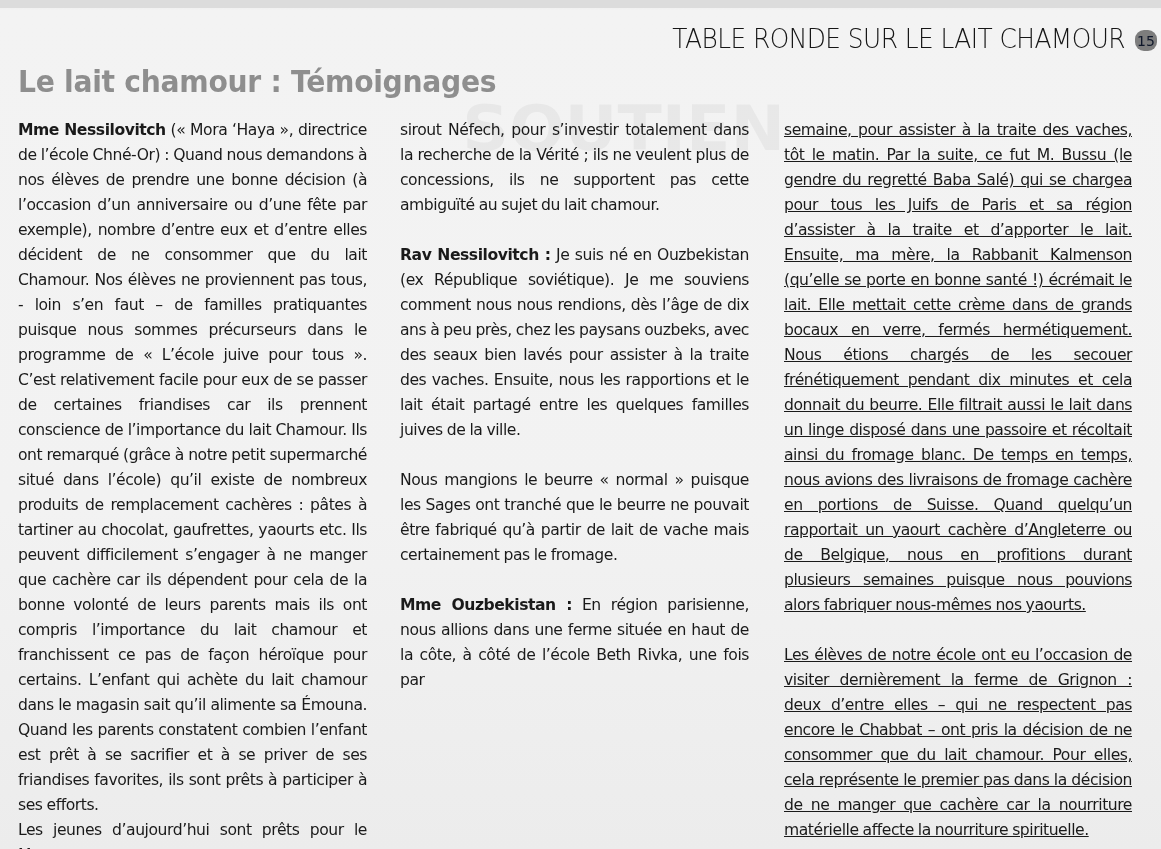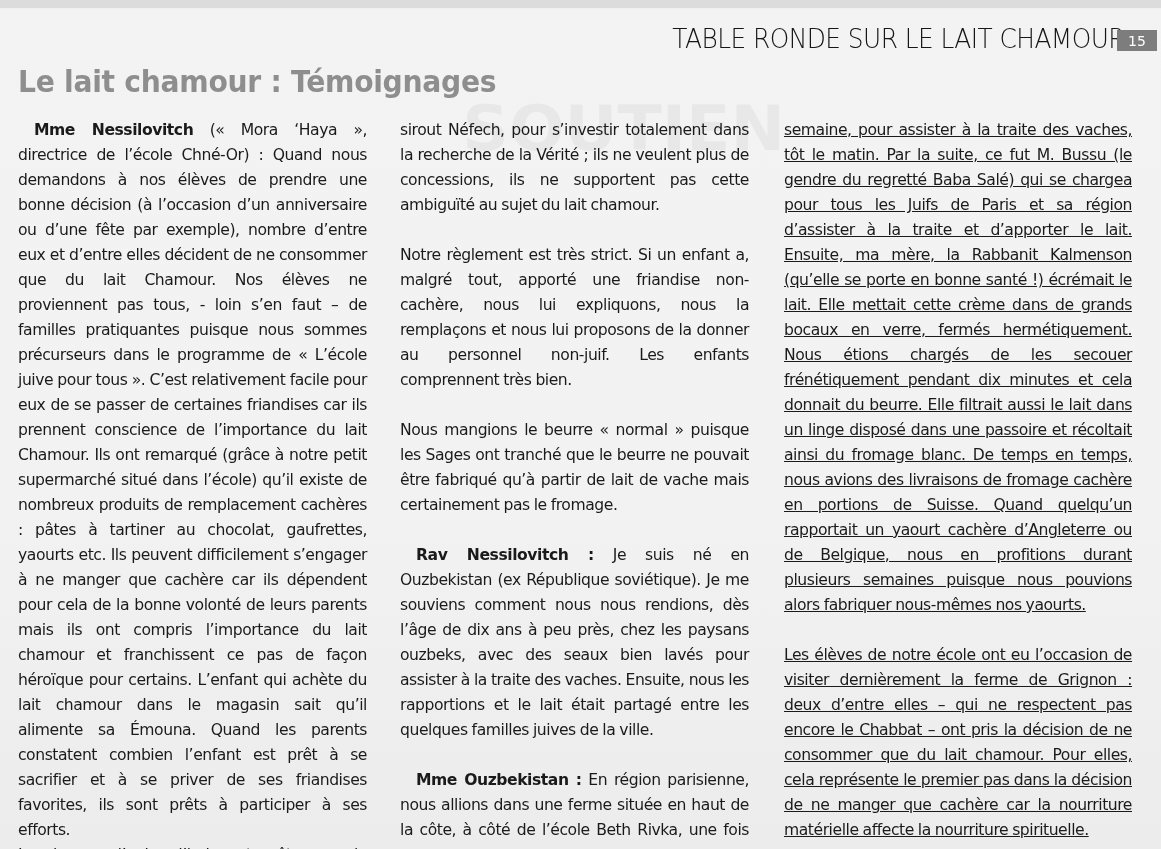--- a/index.html
+++ b/index.html
@@ -16,24 +16,24 @@
     }
     .topstrip { position: absolute; left: 0; top: 0; width: 1161px; height: 8px; background: #dcdcdc; }
     .running-head {
       position: absolute; right: 36px; top: 23px;
       font-family: "DejaVu Sans", sans-serif; font-weight: 200;
       font-size: 27px; letter-spacing: -0.6px; color: #161616;
       transform: scaleX(0.92); transform-origin: right center;
       white-space: nowrap;
     }
     .page-num {
-      position: absolute; right: 4px; top: 30px; width: 40px; height: 21px;
-      background: #7d7d7d; color: #ffffff;
+      position: absolute; right: 4px; top: 30px; width: 22px; height: 21px;
+      background: #7d7d7d; color: #0f172a;
       font-family: "DejaVu Sans", sans-serif; font-size: 14px;
-      display: flex; align-items: center; justify-content: center;
+      display: flex; align-items: center; justify-content: center; border-radius: 9px;
     }
     .title {
       position: absolute; left: 18px; top: 64px;
       font-family: "DejaVu Sans", sans-serif; font-weight: bold;
       font-size: 30px; color: #8e8e8e; letter-spacing: -0.3px;
       transform: scaleX(0.94); transform-origin: left center;
       white-space: nowrap;
     }
     .ghost {
       position: absolute; left: 470px; top: 92px;
@@ -46,21 +46,21 @@
       font-family: "DejaVu Sans", sans-serif;
       font-size: 15.6px; line-height: 25px;
       text-align: justify; hyphens: manual;
       letter-spacing: -0.45px; word-spacing: -0.5px;
     }
     .col1 { left: 18px; }
     .col2 { left: 400px; }
     .col3 { left: 784px; width: 348px; text-decoration: underline; }
     .col p { margin: 0; }
     .col p.gap { margin-top: 25px; }
-    .speaker { font-weight: bold; margin-left: 16px; }
+    .speaker { font-weight: bold; }
   </style>
 </head>
 <body>
 
 <div class="page">
   <div class="topstrip"></div>
   <div class="ghost">SOUTIEN</div>
 
   <div class="running-head">TABLE RONDE SUR LE LAIT CHAMOUR</div>
   <div class="page-num">15</div>
@@ -74,27 +74,24 @@
     <p>
       <span>Les jeunes d’aujourd’hui sont prêts pour le Mes-</span>
     </p>
   </div>
 
   <div class="col col2">
     <p>
       <span>sirout Néfech, pour s’investir totalement dans la recherche de la Vérité ; ils ne veulent plus de concessions, ils ne supportent pas cette ambiguïté au sujet du lait chamour.</span>
     </p>
     <p class="gap">
-      <span>Notre règlement est très strict. Si un enfant a, malgré tout, apporté une friandise non-cachère, nous lui expliquons, nous la remplaçons et nous lui proposons de la donner au personnel non-juif. Les enfants comprennent très bien.</span>
+      <span class="speaker">Rav Nessilovitch :</span><span> Je suis né en Ouzbekistan (ex République soviétique). Je me souviens comment nous nous rendions, dès l’âge de dix ans à peu près, chez les paysans ouzbeks, avec des seaux bien lavés pour assister à la traite des vaches. Ensuite, nous les rapportions et le lait était partagé entre les quelques familles juives de la ville.</span>
     </p>
     <p class="gap">
       <span>Nous mangions le beurre « normal » puisque les Sages ont tranché que le beurre ne pouvait être fabriqué qu’à partir de lait de vache mais certainement pas le fromage.</span>
-    </p>
-    <p class="gap">
-      <span class="speaker">Rav Nessilovitch :</span><span> Je suis né en Ouzbekistan (ex République soviétique). Je me souviens comment nous nous rendions, dès l’âge de dix ans à peu près, chez les paysans ouzbeks, avec des seaux bien lavés pour assister à la traite des vaches. Ensuite, nous les rapportions et le lait était partagé entre les quelques familles juives de la ville.</span>
     </p>
     <p class="gap">
       <span class="speaker">Mme Ouzbekistan :</span><span> En région parisienne, nous allions dans une ferme située en haut de la côte, à côté de l’école Beth Rivka, une fois par</span>
     </p>
   </div>
 
   <div class="col col3">
     <p>
       <span>semaine, pour assister à la traite des vaches, tôt le matin. Par la suite, ce fut M. Bussu (le gendre du regretté Baba Salé) qui se chargea pour tous les Juifs de Paris et sa région d’assister à la traite et d’apporter le lait. Ensuite, ma mère, la Rabbanit Kalmenson (qu’elle se porte en bonne santé !) écrémait le lait. Elle mettait cette crème dans de grands bocaux en verre, fermés hermétiquement. Nous étions chargés de les secouer frénétiquement pendant dix minutes et cela donnait du beurre. Elle filtrait aussi le lait dans un linge disposé dans une passoire et récoltait ainsi du fromage blanc. De temps en temps, nous avions des livraisons de fromage cachère en portions de Suisse. Quand quelqu’un rapportait un yaourt cachère d’Angleterre ou de Belgique, nous en profitions durant plusieurs semaines puisque nous pouvions alors fabriquer nous-mêmes nos yaourts.</span>
     </p>

